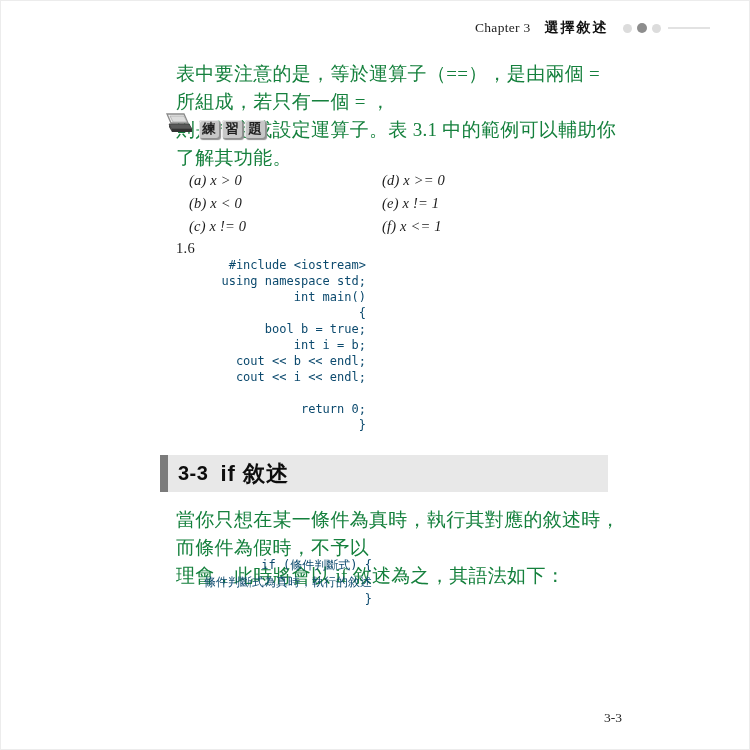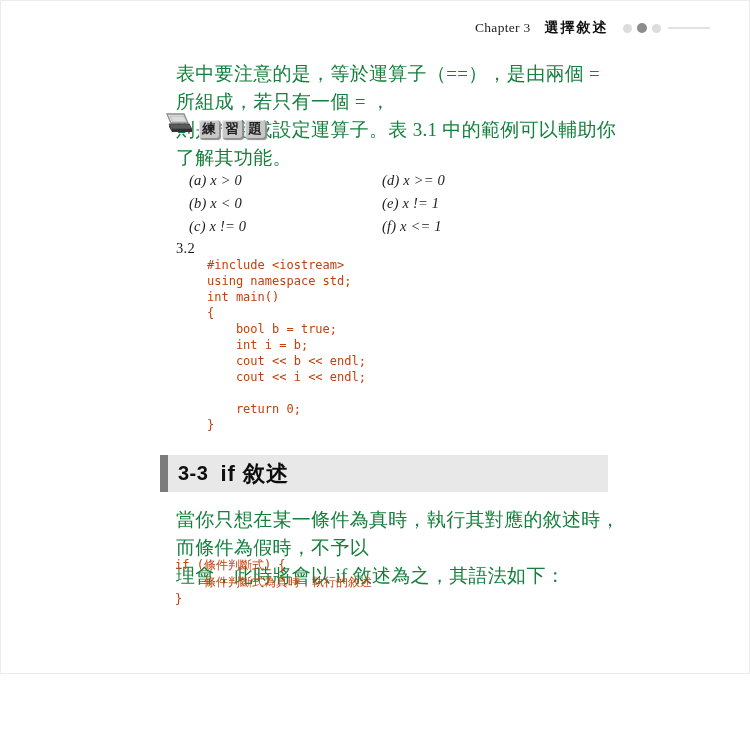--- a/index.html
+++ b/index.html
@@ -1,18 +1,18 @@
 <!DOCTYPE html>
 <html><head>
 <meta charset="utf-8">
 <style>
   html,body{margin:0;padding:0;background:#ffffff;}
   .page{
     position:relative;
-    width:750px;height:674px;
+    width:750px;height:750px;
     background:#fff;
     box-shadow:inset 0 0 0 1px #ececec;
     font-family:"Liberation Serif", serif;
     color:#1b1b1b;
     overflow:hidden;
   }
   
   .chapter-header{
     position:absolute;top:20px;left:475px;
     display:flex;align-items:center;height:16px;
@@ -55,21 +55,21 @@
   .ex-32{top:240px;}
   .options{
     position:absolute;left:189px;top:169px;
     display:grid;grid-template-columns:193px auto;
     font-size:14.5px;line-height:23px;letter-spacing:.2px;font-style:italic;
   }
   
   .code{
     position:absolute;margin:0;
     font-family:"DejaVu Sans Mono", monospace;
-    color:#c2410c;white-space:pre;
+    color:#0c4a6e;white-space:pre;text-align:right;
   }
   .code-main{left:207px;top:257px;font-size:12px;line-height:16px;}
   .code-syntax{left:175px;top:557px;font-size:12px;line-height:17px;}
   
   .section-head{
     position:absolute;top:455px;left:160px;width:448px;height:37px;
     background:#e8e8e8;display:flex;align-items:center;
   }
   .section-bar{width:8px;height:37px;background:#7b7b7b;flex:0 0 8px;}
   .section-num{
@@ -125,21 +125,21 @@
   <div class="options">
     <span>(a) x &gt; 0</span>
     <span>(d) x &gt;= 0</span>
     <span>(b) x &lt; 0</span>
     <span>(e) x != 1</span>
     <span>(c) x != 0</span>
     <span>(f) x &lt;= 1</span>
   </div>
 
   <div class="ex-row ex-32">
-    <span class="num">3.2</span>
+    <span class="num">1.6</span>
   </div>
 
   <pre class="code code-main">#include &lt;iostream&gt;
 using namespace std;
 int main()
 {
     bool b = true;
     int i = b;
     cout &lt;&lt; b &lt;&lt; endl;
     cout &lt;&lt; i &lt;&lt; endl;

